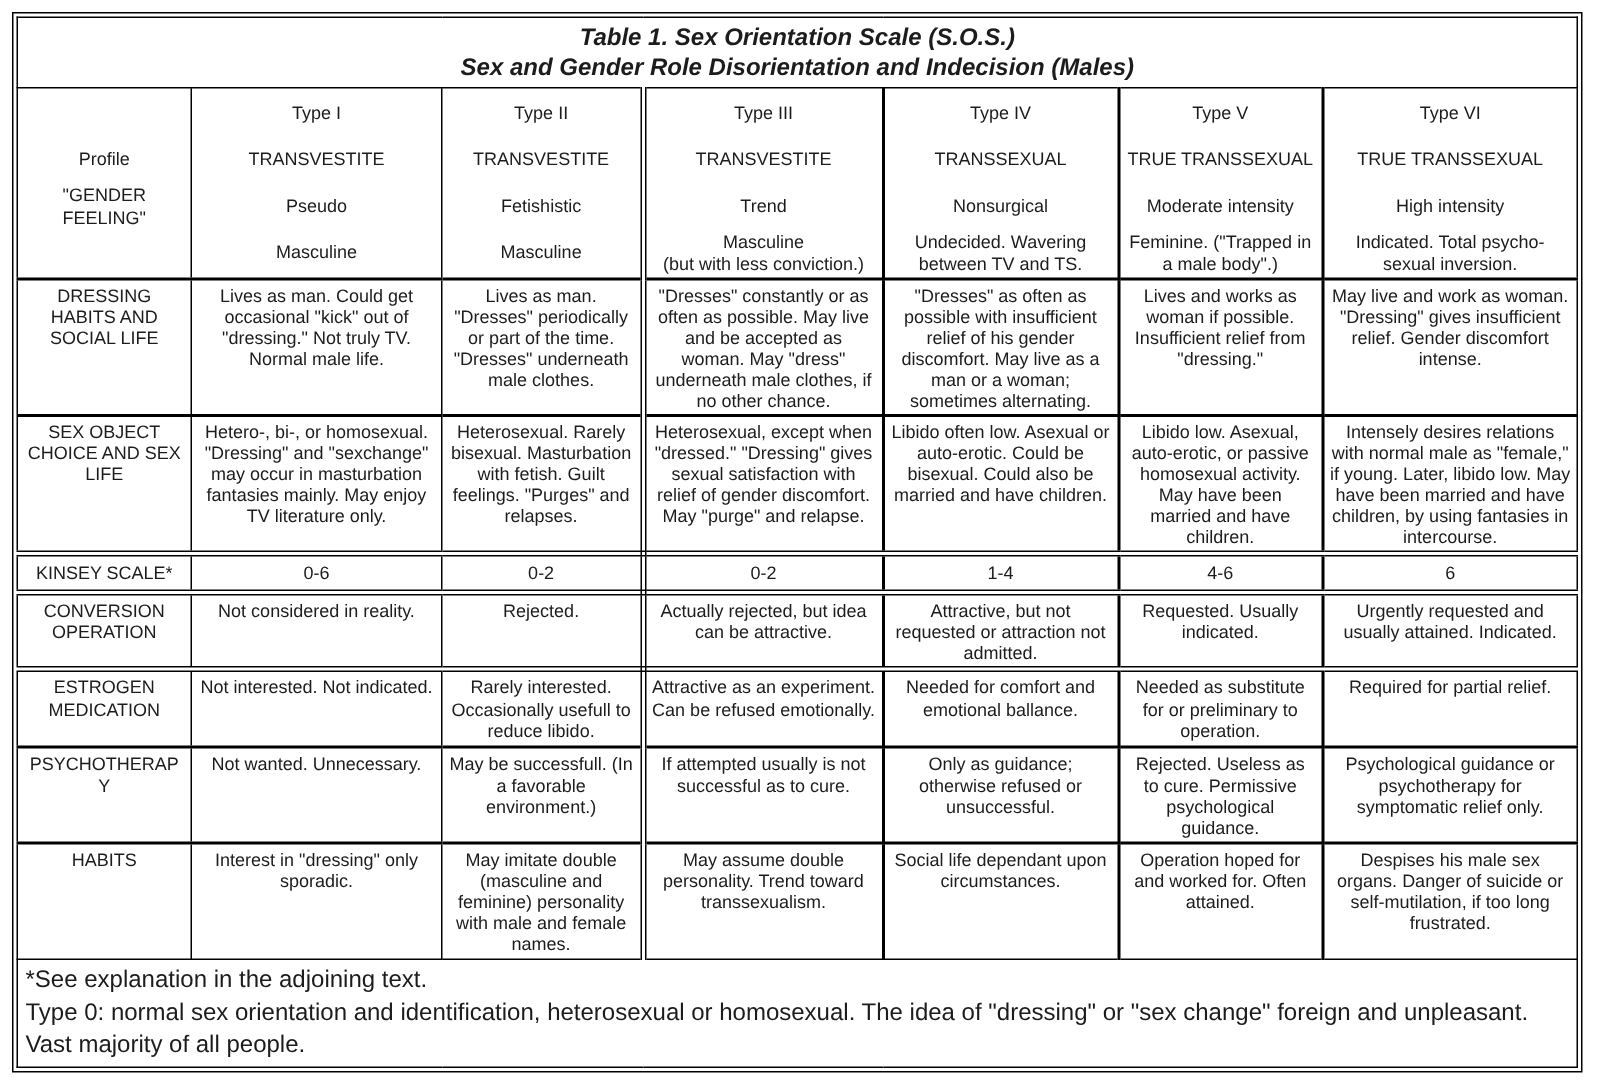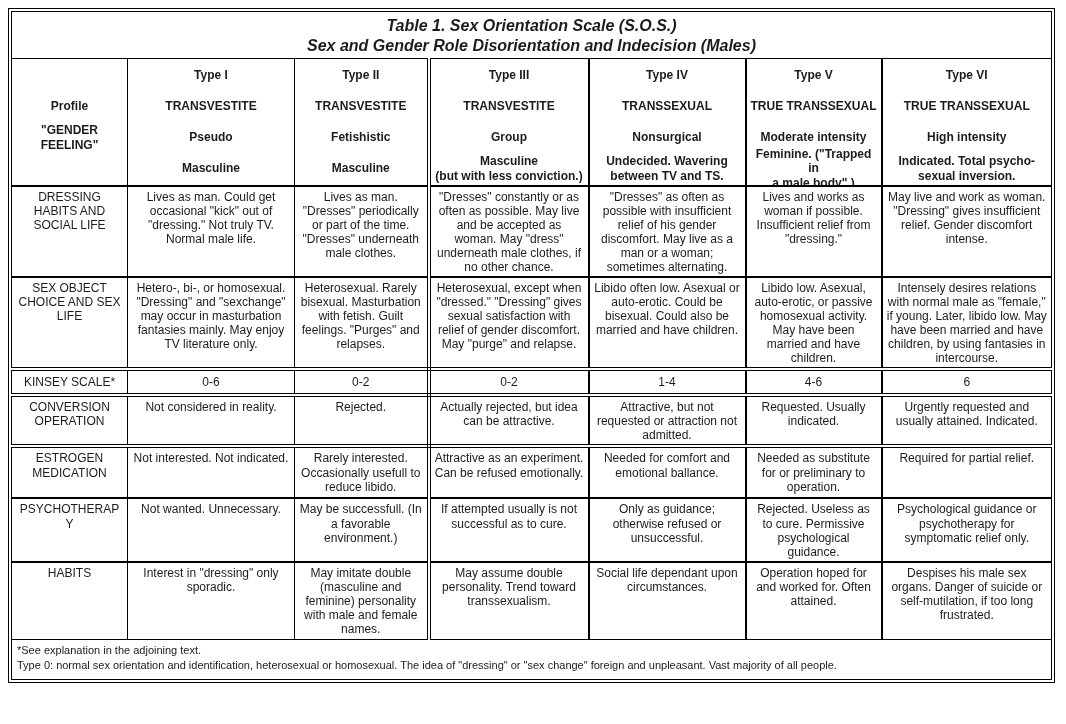--- a/index.html
+++ b/index.html
@@ -62,32 +62,32 @@
     font-weight: bold;
     font-style: italic;
     font-size: 16px;
     line-height: 1.25;
     padding-top: 4px;
     vertical-align: middle;
   }
   tr.r-group td { vertical-align: middle; padding-top: 0; }
   tr.r-kinsey td { vertical-align: middle; padding-top: 1px; margin-top: 18px; }
 
-  td.profile-cell { padding: 1px 3px; font-weight: bold; }
+  td.profile-cell { padding: 1px 3px; }
   .slot {
     height: 31px;
     display: flex;
     align-items: center;
     justify-content: center;
     white-space: pre-line;
     text-align: center;
   }
   td.foot {
     text-align: left;
-    font-size: 11px;
+    font-size: 16px;
     line-height: 1.35;
     padding: 3px 5px;
     vertical-align: top;
   }
 </style>
 </head>
 <body>
 
 <div class="page">
   <div class="tablewrap">
@@ -126,21 +126,21 @@
         </td>
         <td class="profile-cell vd">
           <div class="slot">Type II</div>
           <div class="slot">TRANSVESTITE</div>
           <div class="slot">Fetishistic</div>
           <div class="slot">Masculine</div>
         </td>
         <td class="profile-cell v2">
           <div class="slot">Type III</div>
           <div class="slot">TRANSVESTITE</div>
-          <div class="slot">Group</div>
+          <div class="slot">Trend</div>
           <div class="slot">Masculine
 (but with less conviction.)</div>
         </td>
         <td class="profile-cell v2">
           <div class="slot">Type IV</div>
           <div class="slot">TRANSSEXUAL</div>
           <div class="slot">Nonsurgical</div>
           <div class="slot">Undecided. Wavering
 between TV and TS.</div>
         </td>

